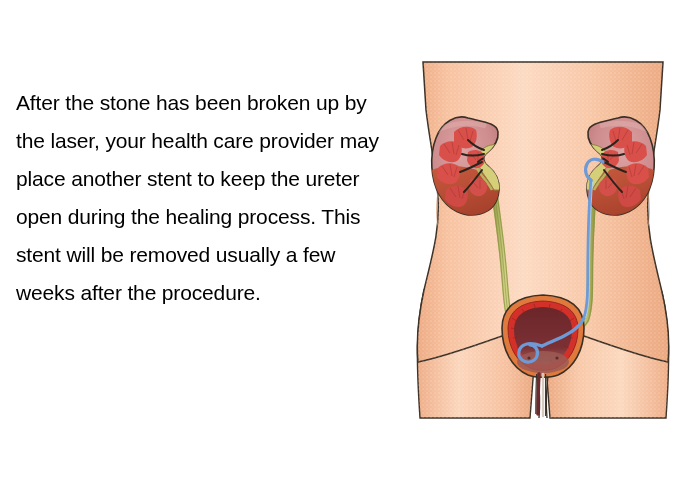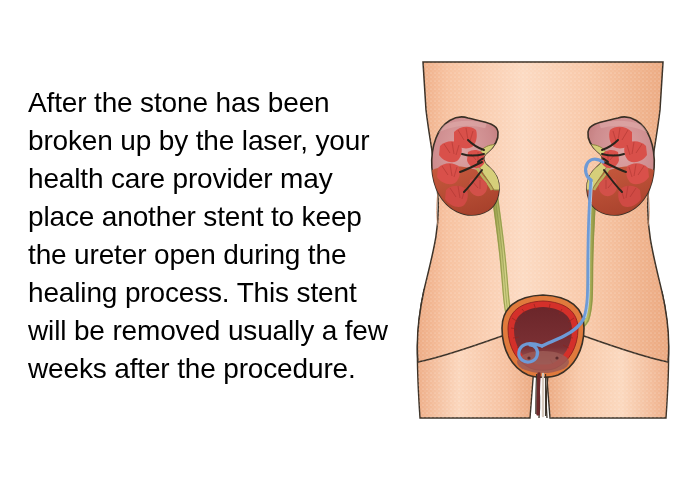--- a/index.html
+++ b/index.html
@@ -11,24 +11,24 @@
   #page {
     position: relative;
     width: 700px;
     height: 480px;
     background: #ffffff;
     overflow: hidden;
     font-family: "Liberation Sans", sans-serif;
   }
   #caption {
     position: absolute;
-    left: 28px;
+    left: 16px;
     top: 84px;
     width: 366px;
-    font-size: 28px;
+    font-size: 21px;
     line-height: 38px;
     color: #000000;
     letter-spacing: -0.15px;
     white-space: pre-wrap;
   }
   #figure {
     position: absolute;
     left: 398px;
     top: 40px;
     width: 290px;

